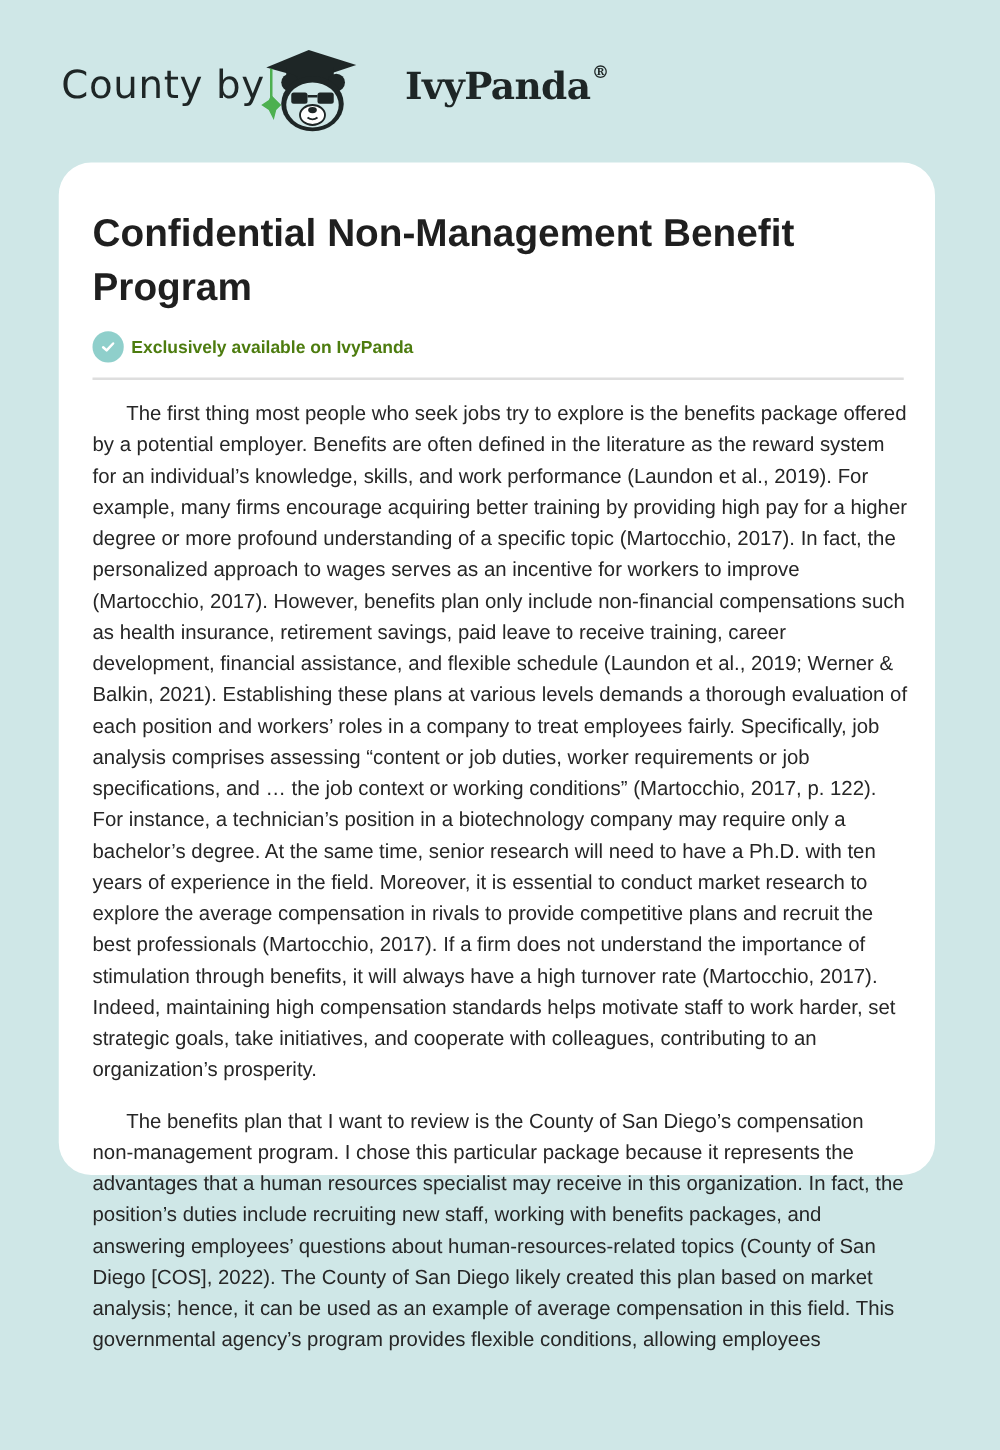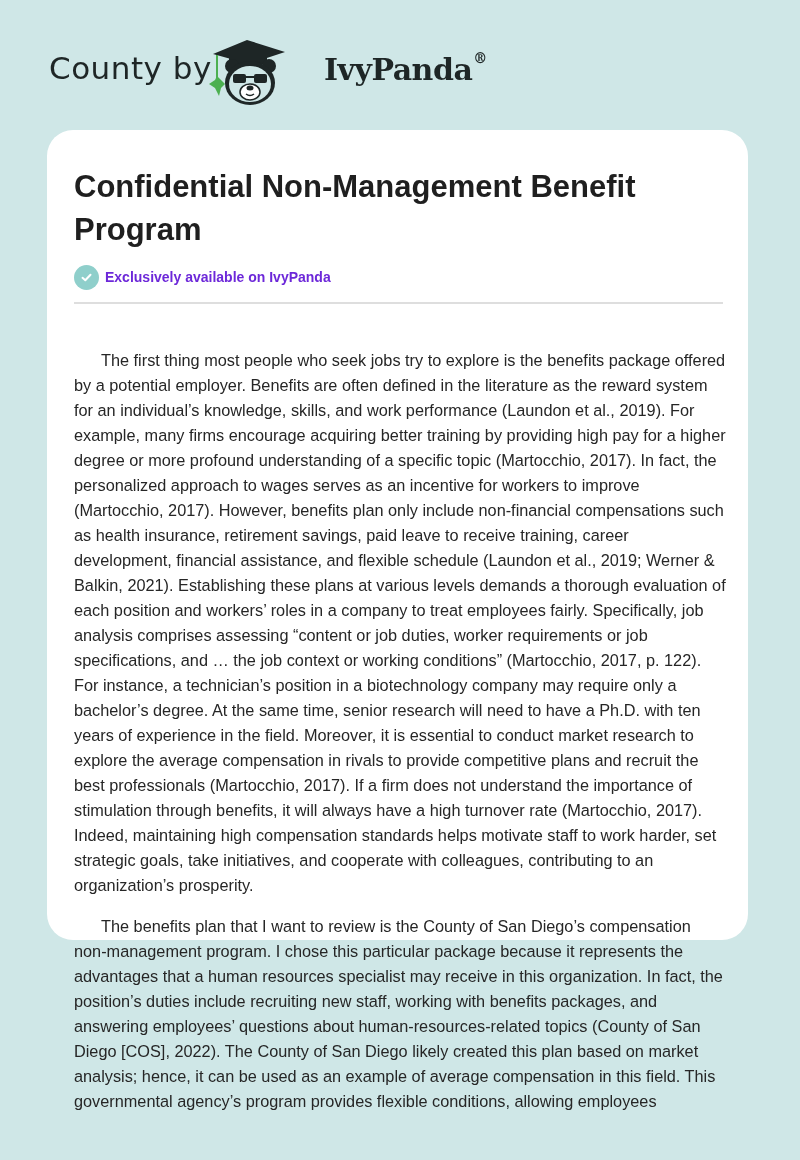--- a/index.html
+++ b/index.html
@@ -32,27 +32,27 @@
   .title {
     position: absolute; left: 27px; top: 35px; width: 640px;
     font-size: 31px; font-weight: bold; line-height: 43px; color: #1f1f1f;
     margin: 0;
   }
   .badge { position: absolute; left: 27px; top: 134px; height: 26px; display: flex; align-items: center; }
   .badge-icon {
     width: 25px; height: 25px; border-radius: 50%; background: #8fcfcb;
     display: flex; align-items: center; justify-content: center; margin-right: 6px;
   }
-  .badge-text { font-size: 14px; font-weight: bold; color: #6d28d9; }
+  .badge-text { font-size: 14px; font-weight: bold; color: #4d7c0f; }
   .divider {
     position: absolute; left: 27px; top: 172px; width: 649px; height: 2px; background: #dedede;
   }
   .body-text {
     position: absolute; left: 27px; top: 189px; width: 652px;
-    font-size: 16.3px; line-height: 25px; color: #262626; margin-top: 29px;
+    font-size: 16.3px; line-height: 25px; color: #262626;
   }
   .body-text p { margin: 0 0 16px 0; text-indent: 27px; }
 </style>
 </head>
 <body>
 
 <div class="header">
   <span class="essay-by">County by</span>
   <svg class="logo-icon" viewBox="0 0 88 72">
 

